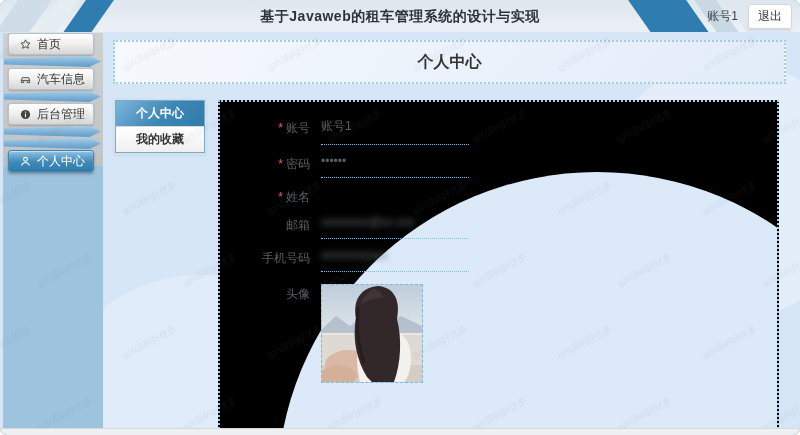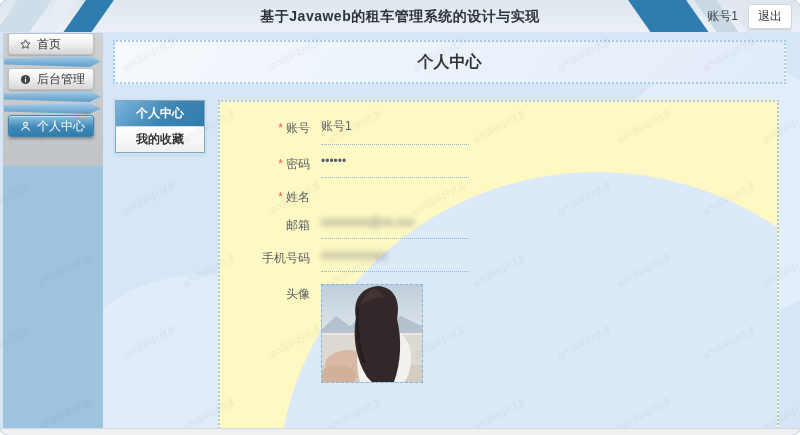--- a/index.html
+++ b/index.html
@@ -43,21 +43,21 @@
     border:2px dotted #a6cbe9;background:linear-gradient(125deg,#f6f9fd 0%,#e9f1fb 60%,#e2ecf9 100%);}
   .title-box .pt{display:block;text-align:center;line-height:40px;font-size:16px;font-weight:bold;color:#333;}
   
   .tab-panel{position:absolute;left:115px;top:100px;width:88px;z-index:3;background:#fff;
     border:1px solid #7ea7c0;box-shadow:0 0 0 2px #cfe2f1,0 1px 3px rgba(0,0,0,.25);}
   .tab{height:25px;line-height:25px;text-align:center;font-size:12px;font-weight:bold;cursor:pointer;}
   .tab.active{background:linear-gradient(135deg,#7cb6dd 0%,#3d86b3 55%,#2f7cac 100%);color:#fff;}
   .tab.plain{background:linear-gradient(180deg,#ffffff,#efefef);color:#333;border-top:1px solid #d9dde0;}
   
   .form-panel{position:absolute;left:218px;top:100px;width:561px;bottom:6px;box-sizing:border-box;z-index:2;
-    border:2px dotted #a6cbe9;border-bottom:none;background:#fef9c3;overflow:hidden;}
+    border:2px dotted #a6cbe9;border-bottom:none;background:#000000;overflow:hidden;}
   .form-panel .blob{position:absolute;right:-140px;top:70px;width:640px;height:640px;border-radius:50%;
     background:#dce9f9;z-index:0;}
   .rows{position:relative;z-index:1;margin:16px 0 0 18px;}
   .frow{display:flex;align-items:flex-start;margin-bottom:9px;}
   .flabel{width:72px;text-align:right;font-size:12px;color:#5a5e66;padding-top:2px;flex:none;}
   .flabel .req{color:#f25a5a;margin-right:3px;}
   .fvalue{width:148px;margin-left:11px;min-height:17px;border-bottom:1px dotted #86b9e0;
     padding-bottom:6px;font-size:12px;color:#5a5e66;position:relative;cursor:text;}
   .fvalue .vtext{display:inline-block;max-width:140px;white-space:nowrap;overflow:hidden;}
   .fvalue.redacted .vtext{filter:blur(3px);color:#6b7078;}
@@ -104,20 +104,33 @@
       <span class="icon">
               <svg viewBox="0 0 12 12">
                 <path d="M6 1l1.5 3.1 3.4.4-2.5 2.3.7 3.3L6 8.5 2.9 10.1l.7-3.3L1.1 4.5l3.4-.4z" fill="none" stroke="currentColor" stroke-width="1"></path>
               </svg>
             </span>
       <span class="lbl">首页</span>
     </div>
     <div class="side-sep"></div>
   </div>
 
+  <div class="side-item">
+    <div class="side-btn">
+      <span class="icon">
+              <svg viewBox="0 0 12 12">
+                <path d="M1.5 7l1-3h7l1 3v2.5h-1.5M1.5 7v2.5H3M1.5 7h9" fill="none" stroke="currentColor" stroke-width="1"></path>
+                <circle cx="3.8" cy="8.8" r="1" fill="currentColor"></circle>
+                <circle cx="8.2" cy="8.8" r="1" fill="currentColor"></circle>
+              </svg>
+            </span>
+      <span class="lbl">汽车信息</span>
+    </div>
+    <div class="side-sep"></div>
+  </div>
 
   <div class="side-item">
     <div class="side-btn">
       <span class="icon">
               <svg viewBox="0 0 12 12">
                 <circle cx="6" cy="6" r="5" fill="currentColor"></circle>
                 <rect x="5.4" y="5" width="1.2" height="4" fill="#fff"></rect>
                 <rect x="5.4" y="2.8" width="1.2" height="1.2" fill="#fff"></rect>
               </svg>
             </span>

